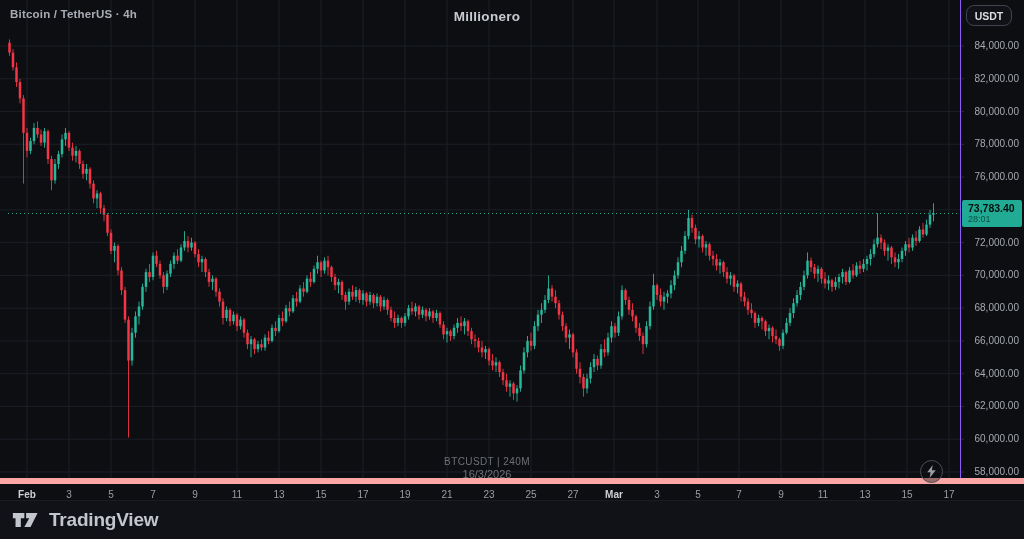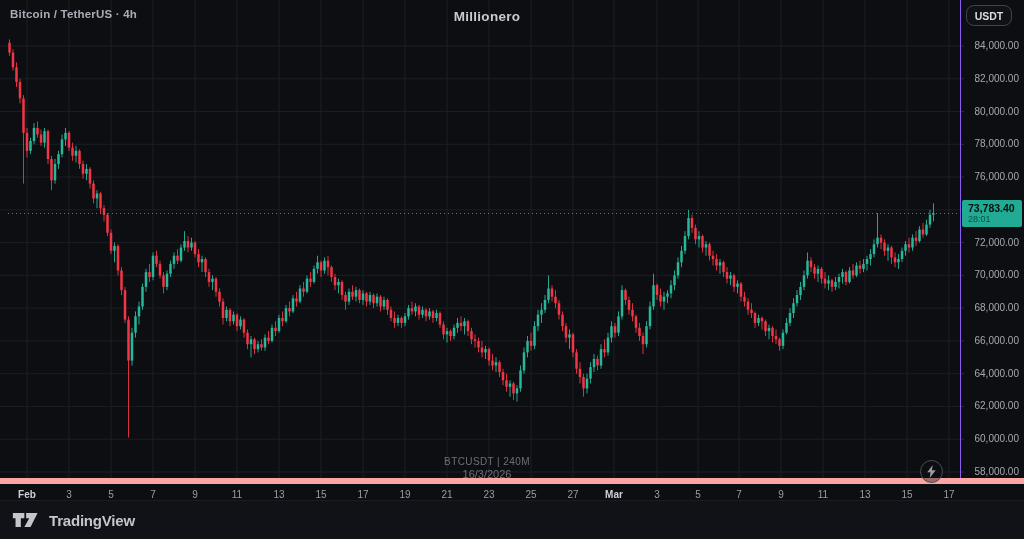--- a/index.html
+++ b/index.html
@@ -19,21 +19,21 @@
   .tal{position:absolute;top:5px;transform:translateX(-50%);font-size:10px;color:#9a9da5;}
   .tal.major{color:#cdd0d6;font-weight:700;}
   .price-tag{position:absolute;left:962px;width:60px;height:27px;border-radius:2px;padding:2px 0 0 6px;box-sizing:border-box;z-index:5;}
   .price-tag .p{font-size:10.5px;font-weight:700;color:#06110e;line-height:12px;}
   .price-tag .cd{font-size:9px;color:#0a5044;line-height:11px;}
   .lightning-btn{position:absolute;left:920px;top:460px;width:23px;height:23px;border:1px solid #4b4e56;border-radius:50%;
       display:flex;align-items:center;justify-content:center;cursor:pointer;z-index:6;background:rgba(13,14,18,.4);box-sizing:border-box;}
   .bottom-bar{position:absolute;left:0;top:500px;width:1024px;height:39px;background:#111218;border-top:1px solid #1a1c22;
       display:flex;align-items:center;padding-left:12px;box-sizing:border-box;}
   .tv-logo{display:flex;align-items:center;gap:7px;cursor:pointer;}
-  .tv-logo .txt{font-size:15px;font-weight:700;color:#c3c6cd;letter-spacing:-0.2px;text-align:center;}
+  .tv-logo .txt{font-size:19px;font-weight:700;color:#c3c6cd;letter-spacing:-0.2px;text-align:center;}
 </style>
 </head>
 <body>
 
 <div id="app">
   <svg id="plot" width="1024" height="539">
       <g>
         <line x1="0" y1="46" x2="960" y2="46" stroke="#1b1e25" stroke-width="1"></line>
         <line x1="960" y1="46" x2="964" y2="46" stroke="#2a2d34" stroke-width="1"></line>
         <line x1="0" y1="78.76923076923077" x2="960" y2="78.76923076923077" stroke="#1b1e25" stroke-width="1"></line>

